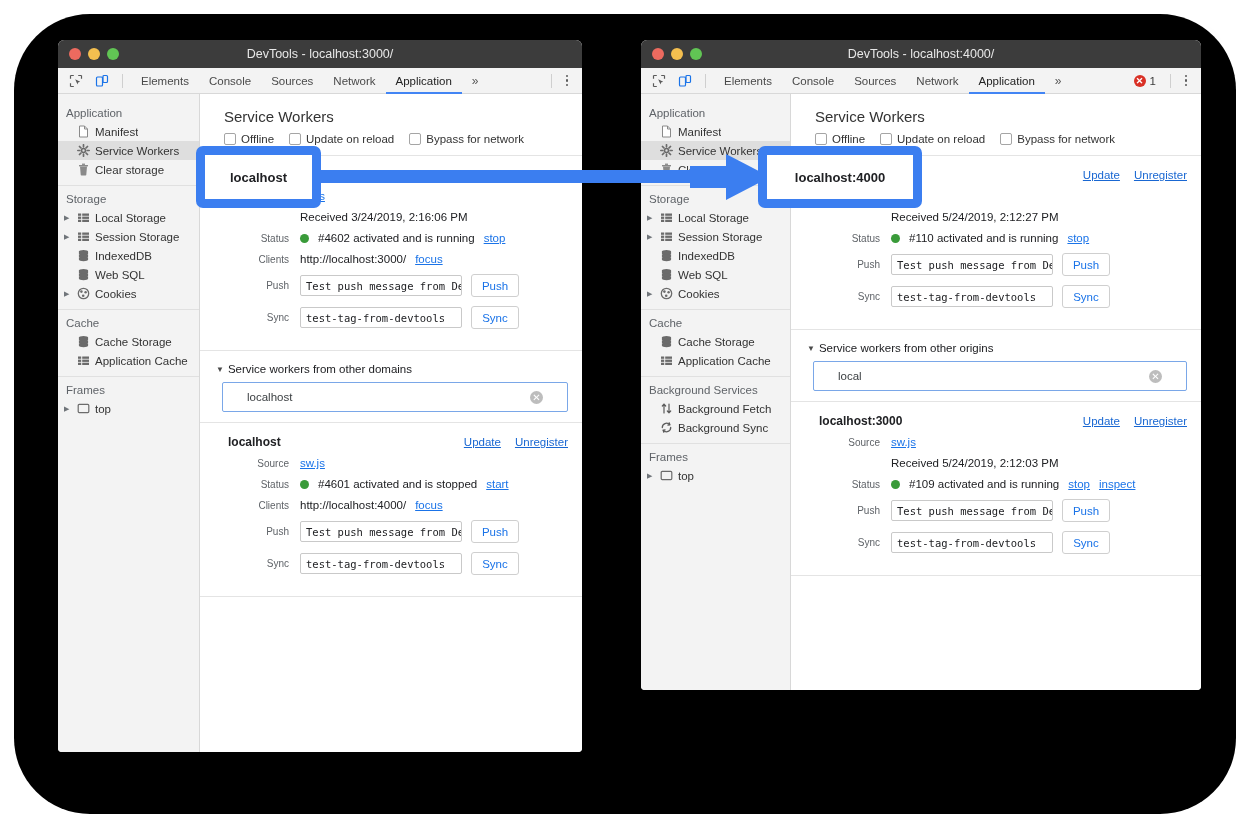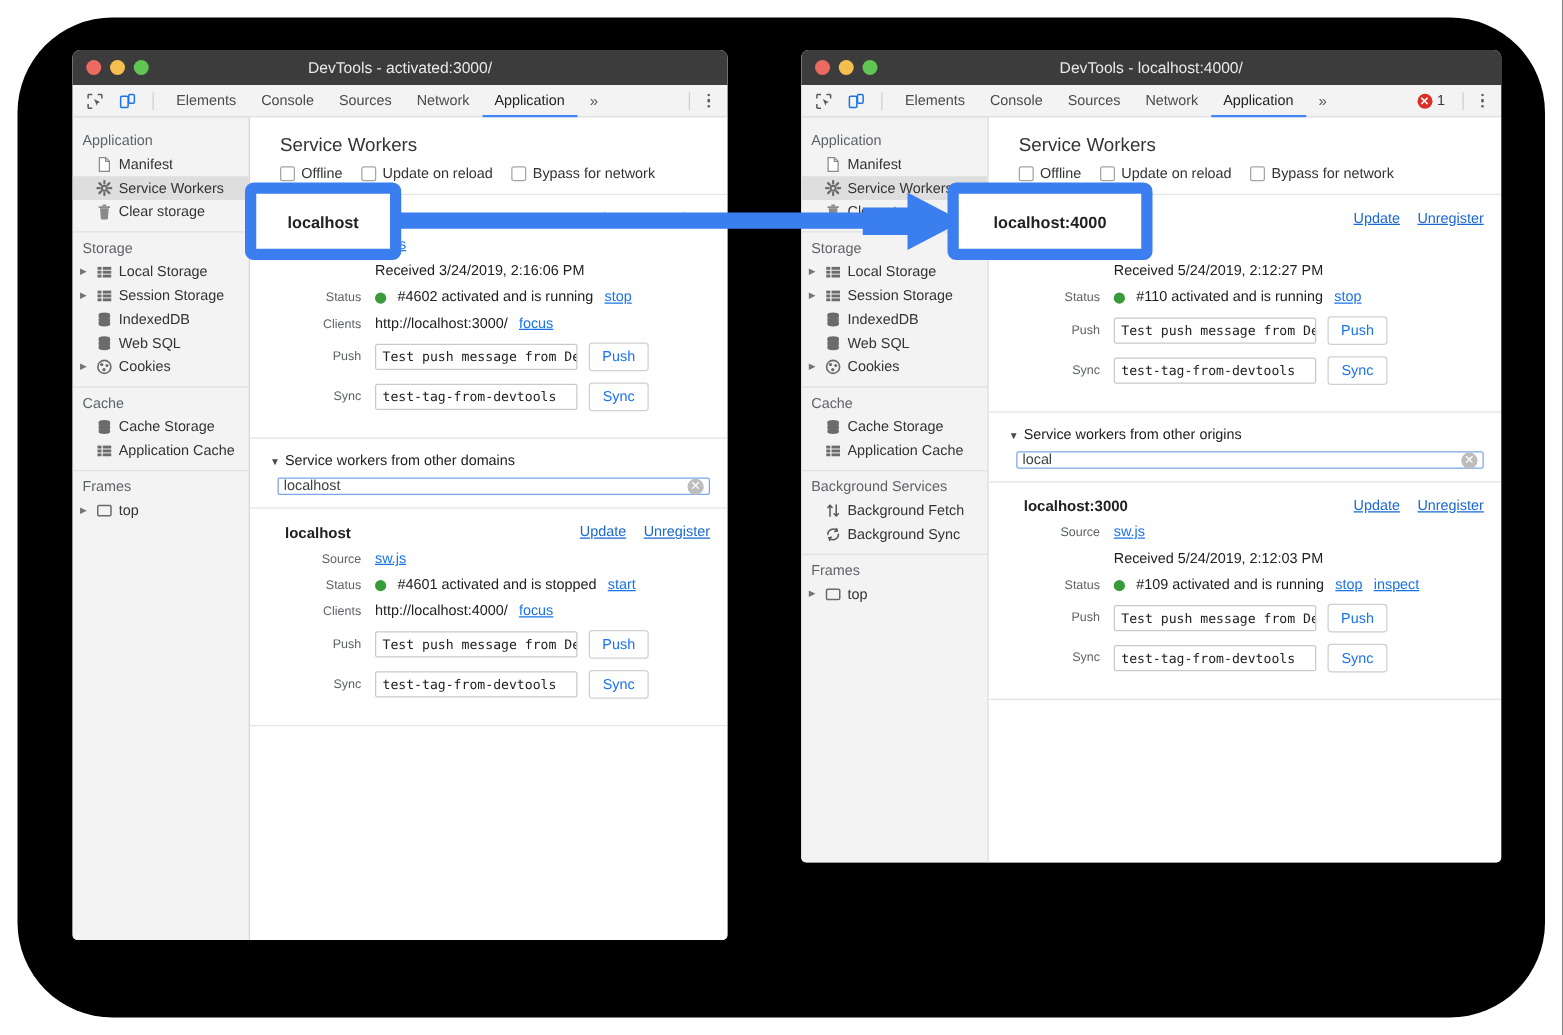--- a/index.html
+++ b/index.html
@@ -113,22 +113,22 @@
     background:#fff; color:#1a73e8; font-size:11.5px; display:flex;
     align-items:center; justify-content:center; cursor:pointer; margin-left:9px;
     font-family:"Liberation Sans", sans-serif;
   }
 
   
   .other-hdr{ display:flex; align-items:center; gap:4px; padding:12px 0 7px 16px; font-size:11.5px; color:#202124; }
   .tri{ font-size:8px; color:#4a4a4a; }
   .filter-wrap{ padding:0 14px 10px 22px; }
   .filter{
-    height:14px; border:1px solid #7aa7e8; border-radius:2px; background:#fff;
-    display:flex; align-items:center; padding:0 4px; font-size:11.5px; color:#3c4043;
+    height:30px; border:1px solid #7aa7e8; border-radius:2px; background:#fff;
+    display:flex; align-items:center; padding:0 24px; font-size:11.5px; color:#3c4043;
   }
   .clearx{
     margin-left:auto; width:13px; height:13px; border-radius:50%;
     background:#bdbdbd; color:#fff; font-size:10px; line-height:13px;
     text-align:center; cursor:pointer; font-family:"DejaVu Sans", sans-serif;
   }
 
   
   #overlay{ position:absolute; inset:0; pointer-events:none; }
   .callout{
@@ -146,21 +146,21 @@
 
 <div id="backdrop"></div>
 
 <div class="win" id="win-left">
   <div class="titlebar">
     <div class="lights">
       <span class="light l-red"></span>
       <span class="light l-yel"></span>
       <span class="light l-grn"></span>
     </div>
-    <div class="wtitle">DevTools - activated:3000/</div>
+    <div class="wtitle">DevTools - localhost:3000/</div>
   </div>
 
   <div class="toolbar">
     <div class="tb-icon">
       <svg width="14" height="14" viewBox="0 0 14 14">
           <path d="M1.5 1.5h3.3M1.5 1.5v3.3M12.5 1.5H9.2M12.5 1.5v3.3M1.5 12.5h3.3M1.5 12.5V9.2" stroke="#5a5a5a" stroke-width="1.2" fill="none"></path>
           <path d="M6.2 5.2l5 2.6-2.1.6-.6 2.1z" fill="#5a5a5a"></path>
         </svg>
     </div>
     <div class="tb-icon">

